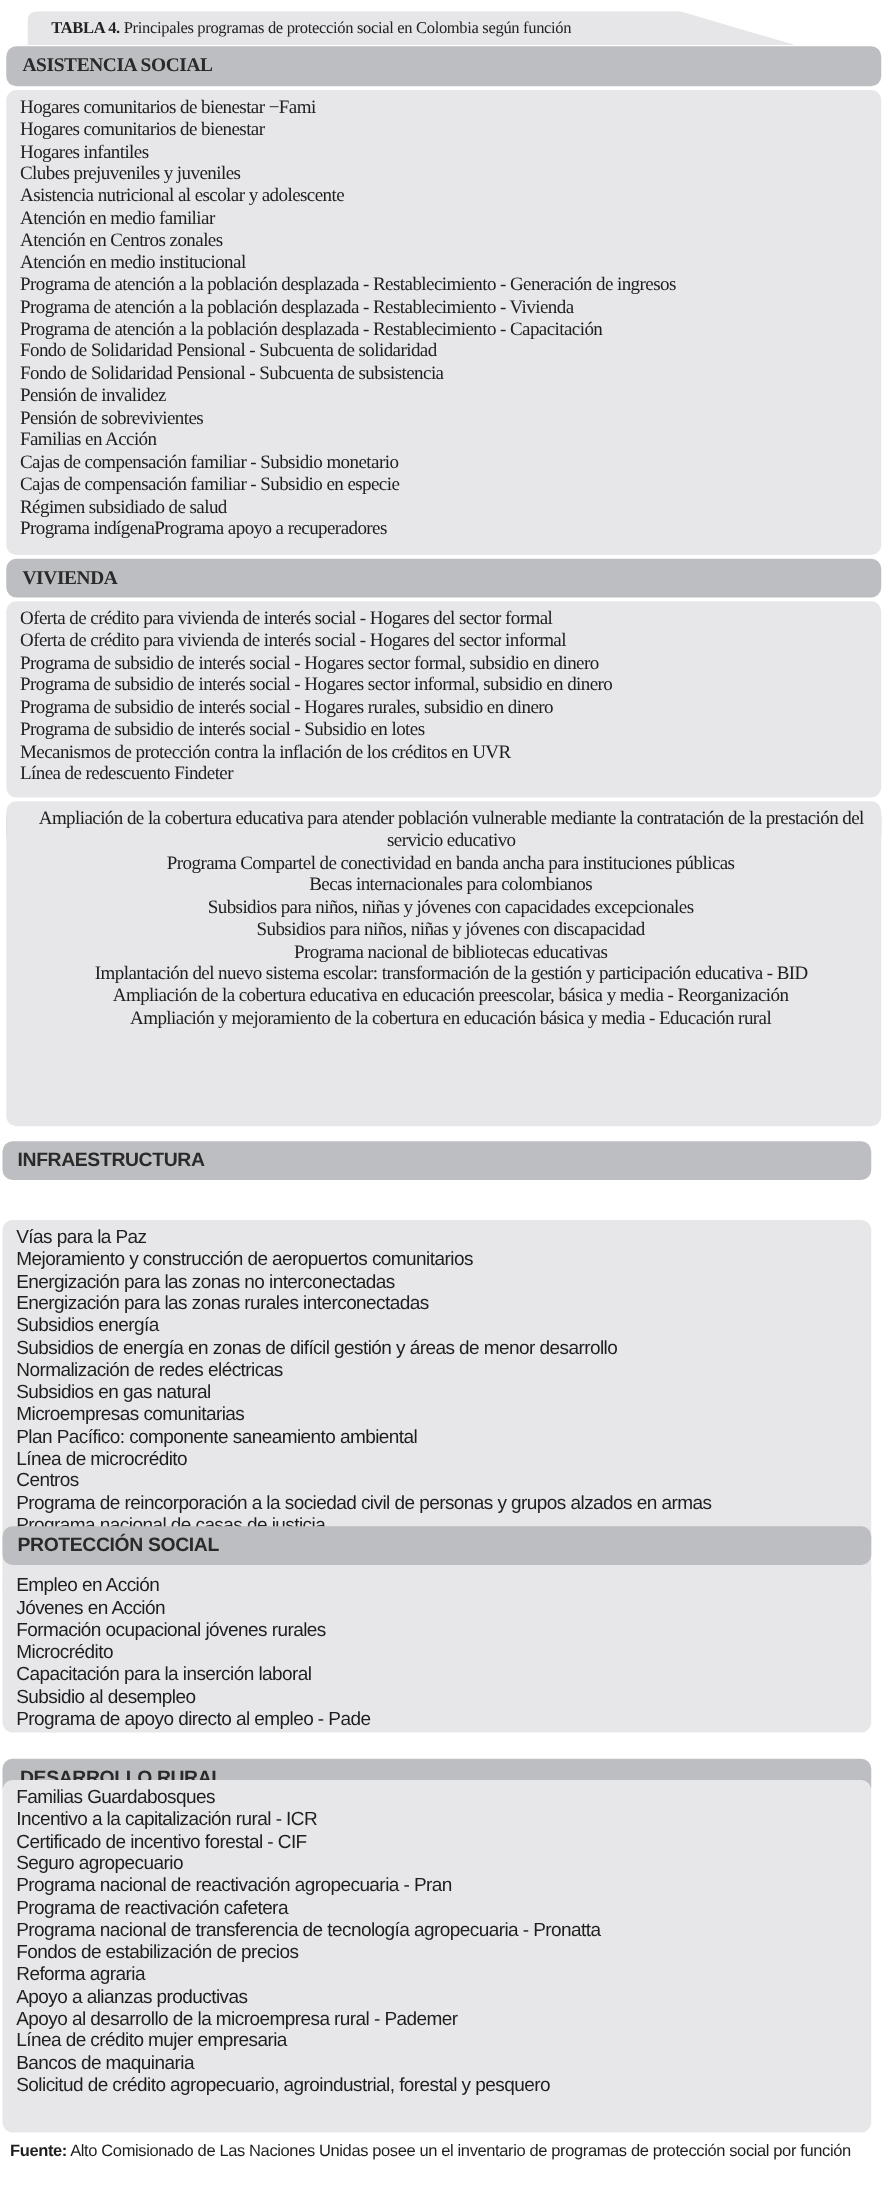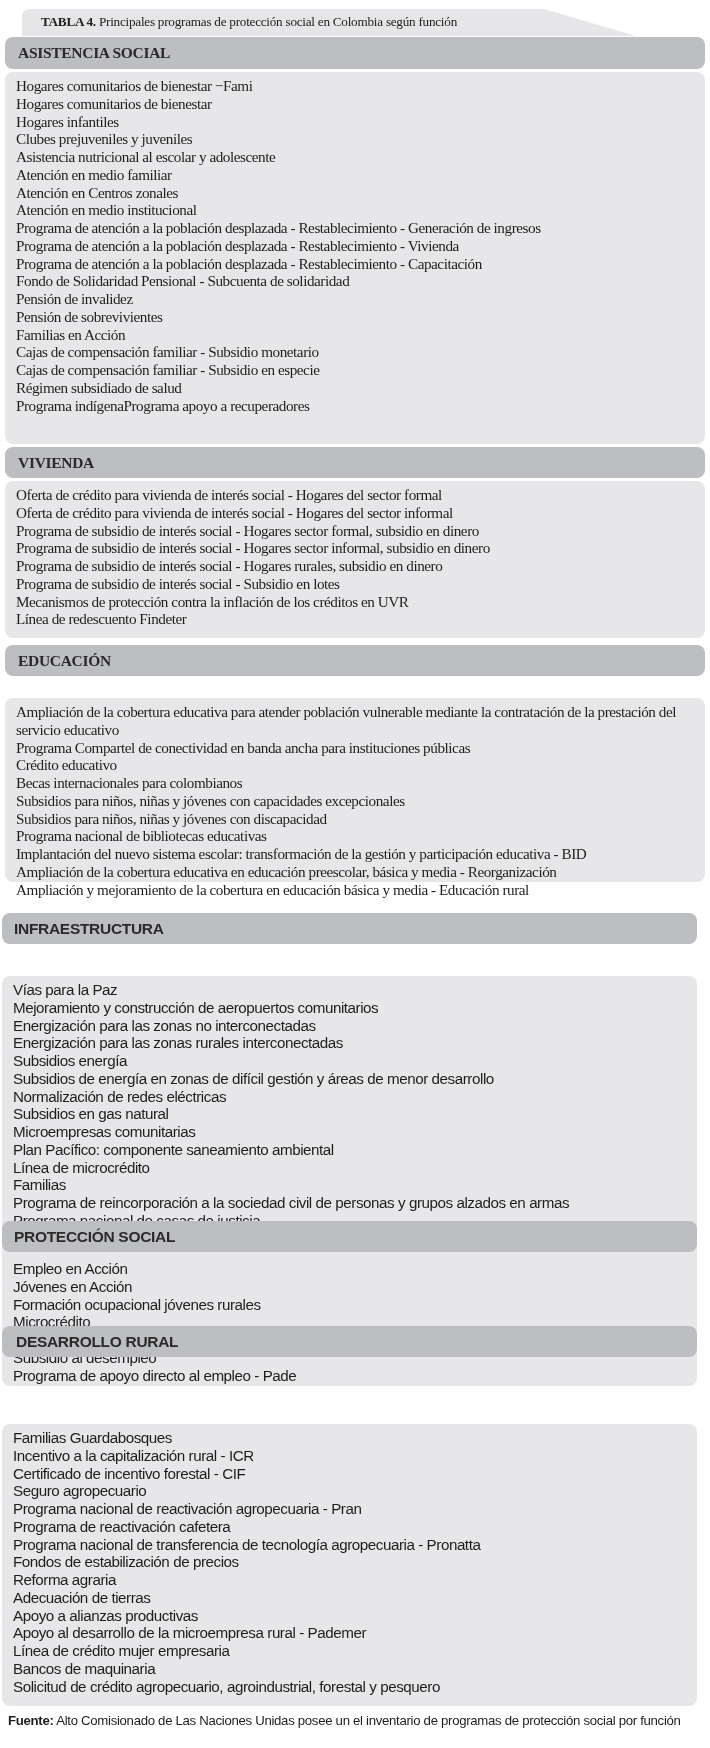--- a/index.html
+++ b/index.html
@@ -43,20 +43,21 @@
       <li>Hogares infantiles</li>
       <li>Clubes prejuveniles y juveniles</li>
       <li>Asistencia nutricional al escolar y adolescente</li>
       <li>Atención en medio familiar</li>
       <li>Atención en Centros zonales</li>
       <li>Atención en medio institucional</li>
       <li>Programa de atención a la población desplazada - Restablecimiento - Generación de ingresos</li>
       <li>Programa de atención a la población desplazada - Restablecimiento - Vivienda</li>
       <li>Programa de atención a la población desplazada - Restablecimiento - Capacitación</li>
       <li>Fondo de Solidaridad Pensional - Subcuenta de solidaridad</li>
+      <li>Fondo de Solidaridad Pensional - Subcuenta de subsistencia</li>
       <li>Pensión de invalidez</li>
       <li>Pensión de sobrevivientes</li>
       <li>Familias en Acción</li>
       <li>Cajas de compensación familiar - Subsidio monetario</li>
       <li>Cajas de compensación familiar - Subsidio en especie</li>
       <li>Régimen subsidiado de salud</li>
       <li>Programa indígenaPrograma apoyo a recuperadores</li>
     </ul>
 </div>
 
@@ -68,25 +69,24 @@
       <li>Programa de subsidio de interés social - Hogares sector formal, subsidio en dinero</li>
       <li>Programa de subsidio de interés social - Hogares sector informal, subsidio en dinero</li>
       <li>Programa de subsidio de interés social - Hogares rurales, subsidio en dinero</li>
       <li>Programa de subsidio de interés social - Subsidio en lotes</li>
       <li>Mecanismos de protección contra la inflación de los créditos en UVR</li>
       <li>Línea de redescuento Findeter</li>
     </ul>
 </div>
 
 <div class="section-head wide" style="top:645px;height:31px;">EDUCACIÓN</div>
-<div class="section-body wide" style="top:698px;height:184px;">
+<div class="section-body wide" style="top:641px;height:260px;text-align:center;">
   <ul>
       <li class="wrap">Ampliación de la cobertura educativa para atender población vulnerable mediante la contratación de la prestación del servicio educativo</li>
       <li>Programa Compartel de conectividad en banda ancha para instituciones públicas</li>
-      <li>Crédito educativo</li>
       <li>Becas internacionales para colombianos</li>
       <li>Subsidios para niños, niñas y jóvenes con capacidades excepcionales</li>
       <li>Subsidios para niños, niñas y jóvenes con discapacidad</li>
       <li>Programa nacional de bibliotecas educativas</li>
       <li class="wrap">Implantación del nuevo sistema escolar: transformación de la gestión y participación educativa - BID</li>
       <li>Ampliación de la cobertura educativa en educación preescolar, básica y media - Reorganización</li>
       <li>Ampliación y mejoramiento de la cobertura en educación básica y media - Educación rural</li>
     </ul>
 </div>
 
@@ -97,52 +97,51 @@
       <li>Mejoramiento y construcción de aeropuertos comunitarios</li>
       <li>Energización para las zonas no interconectadas</li>
       <li>Energización para las zonas rurales interconectadas</li>
       <li>Subsidios energía</li>
       <li>Subsidios de energía en zonas de difícil gestión y áreas de menor desarrollo</li>
       <li>Normalización de redes eléctricas</li>
       <li>Subsidios en gas natural</li>
       <li>Microempresas comunitarias</li>
       <li>Plan Pacífico: componente saneamiento ambiental</li>
       <li>Línea de microcrédito</li>
-      <li>Familias</li>
+      <li>Centros</li>
       <li>Programa de reincorporación a la sociedad civil de personas y grupos alzados en armas</li>
       <li>Programa nacional de casas de justicia</li>
     </ul>
 </div>
 
 <div class="section-head narrow" style="top:1221px;height:31px;">PROTECCIÓN SOCIAL</div>
 <div class="section-body narrow" style="top:1255px;height:131px;">
   <ul>
       <li>Empleo en Acción</li>
       <li>Jóvenes en Acción</li>
       <li>Formación ocupacional jóvenes rurales</li>
       <li>Microcrédito</li>
       <li>Capacitación para la inserción laboral</li>
       <li>Subsidio al desempleo</li>
       <li>Programa de apoyo directo al empleo - Pade</li>
     </ul>
 </div>
 
-<div class="section-head narrow" style="top:1326px;height:31px;padding-left:14px;">DESARROLLO RURAL</div>
+<div class="section-head narrow" style="top:1407px;height:31px;padding-left:14px;">DESARROLLO RURAL</div>
 <div class="section-body narrow" style="top:1424px;height:282px;">
   <ul>
       <li>Familias Guardabosques</li>
       <li>Incentivo a la capitalización rural - ICR</li>
       <li>Certificado de incentivo forestal - CIF</li>
       <li>Seguro agropecuario</li>
       <li>Programa nacional de reactivación agropecuaria - Pran</li>
       <li>Programa de reactivación cafetera</li>
       <li>Programa nacional de transferencia de tecnología agropecuaria - Pronatta</li>
       <li>Fondos de estabilización de precios</li>
       <li>Reforma agraria</li>
-      <li>Adecuación de tierras</li>
       <li>Apoyo a alianzas productivas</li>
       <li>Apoyo al desarrollo de la microempresa rural - Pademer</li>
       <li>Línea de crédito mujer empresaria</li>
       <li>Bancos de maquinaria</li>
       <li>Solicitud de crédito agropecuario, agroindustrial, forestal y pesquero</li>
     </ul>
 </div>
 
 <div class="fuente"><b>Fuente:</b> <span>Alto Comisionado de Las Naciones Unidas posee un el inventario de programas de protección social por función</span></div>
 

